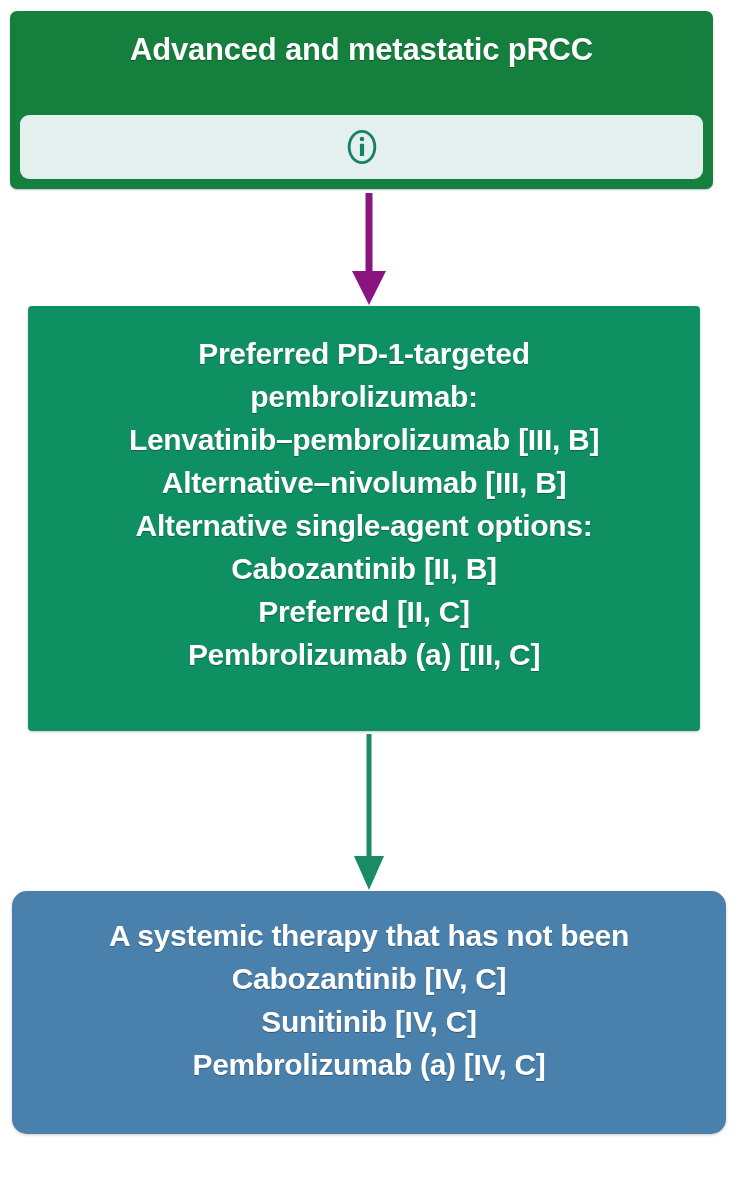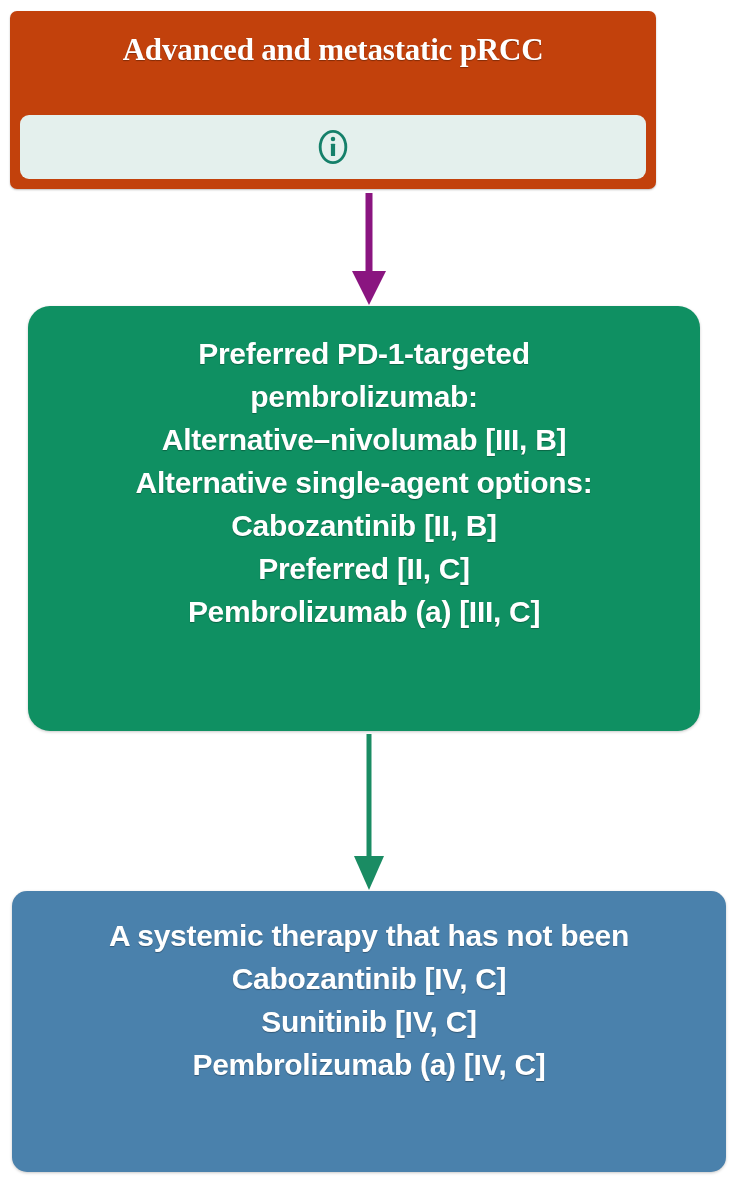--- a/index.html
+++ b/index.html
@@ -18,27 +18,26 @@
   #flowchart {
     position: absolute;
     inset: 0;
   }
 
   
   .node-header {
     position: absolute;
     left: 10px;
     top: 11px;
-    width: 646px;
+    width: 703px;
     height: 178px;
     box-sizing: border-box;
-    background: #c2410c;
+    background: #15803d;
     border-radius: 7px;
     box-shadow: 0 1px 2px rgba(0,0,0,0.25);
-    font-family: Liberation Serif, serif;
   }
   .node-header-title {
     position: absolute;
     left: 0;
     right: 0;
     top: 19px;
     text-align: center;
     color: #ffffff;
     font-size: 31px;
     font-weight: bold;
@@ -86,31 +85,31 @@
 
   
   .node-green {
     position: absolute;
     left: 28px;
     top: 306px;
     width: 672px;
     height: 425px;
     box-sizing: border-box;
     background: #0F9062;
-    border-radius: 22px;
+    border-radius: 4px;
     box-shadow: 0 1px 3px rgba(0,0,0,0.22);
   }
 
   
   .node-blue {
     position: absolute;
     left: 12px;
     top: 891px;
     width: 714px;
-    height: 281px;
+    height: 243px;
     box-sizing: border-box;
     background: #4A81AC;
     border-radius: 15px;
     box-shadow: 0 1px 3px rgba(0,0,0,0.22);
   }
 
   
   .node-lines {
     position: absolute;
     left: 12px;
@@ -151,20 +150,21 @@
 
   <svg class="arrow arrow-top" viewBox="0 0 72 118">
     <line x1="36" y1="4" x2="36" y2="88" stroke="#8A1580" stroke-width="7"></line>
     <polygon points="36,116 19,82 53,82" fill="#8A1580"></polygon>
   </svg>
 
   <div class="node-green">
     <div class="node-lines">
       <span class="node-line">Preferred PD-1-targeted</span>
       <span class="node-line">pembrolizumab:</span>
+      <span class="node-line">Lenvatinib–pembrolizumab [III, B]</span>
       <span class="node-line">Alternative–nivolumab [III, B]</span>
       <span class="node-line">Alternative single-agent options:</span>
       <span class="node-line">Cabozantinib [II, B]</span>
       <span class="node-line">Preferred [II, C]</span>
       <span class="node-line">Pembrolizumab (a) [III, C]</span>
     </div>
   </div>
 
   <svg class="arrow arrow-bottom" viewBox="0 0 72 162">
     <line x1="36" y1="4" x2="36" y2="132" stroke="#1A8C63" stroke-width="5"></line>

